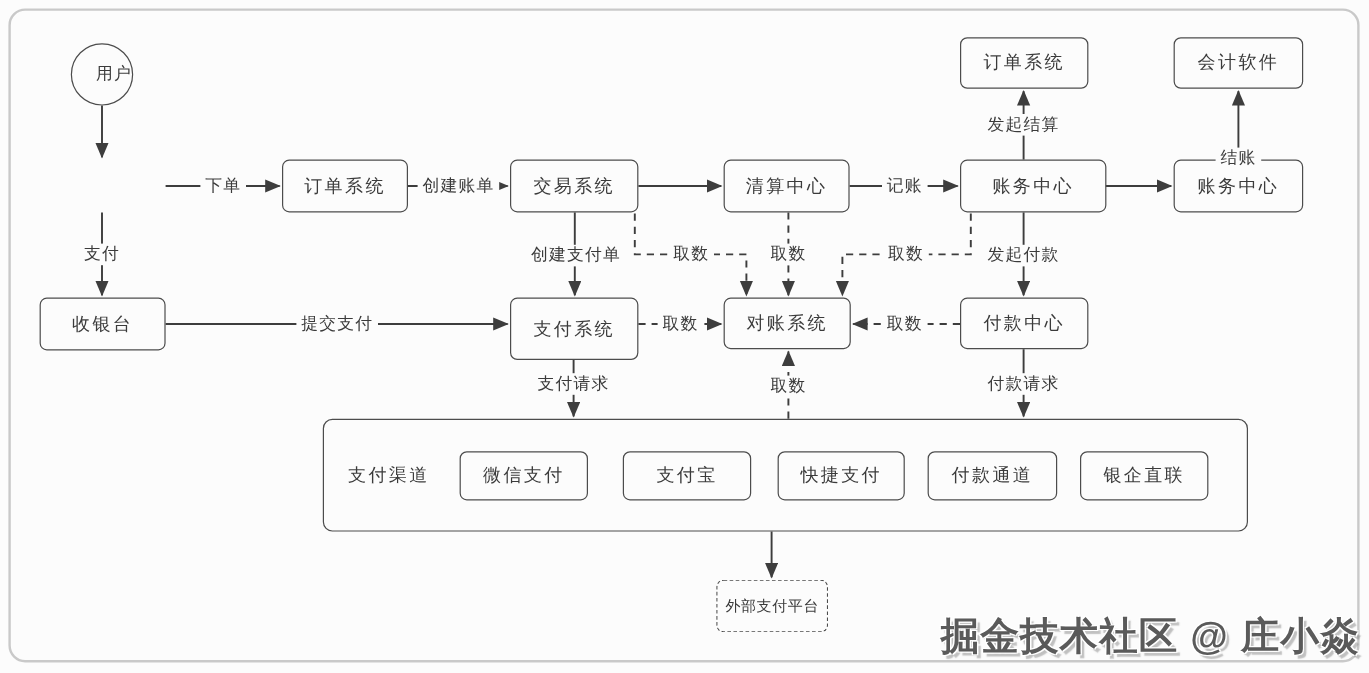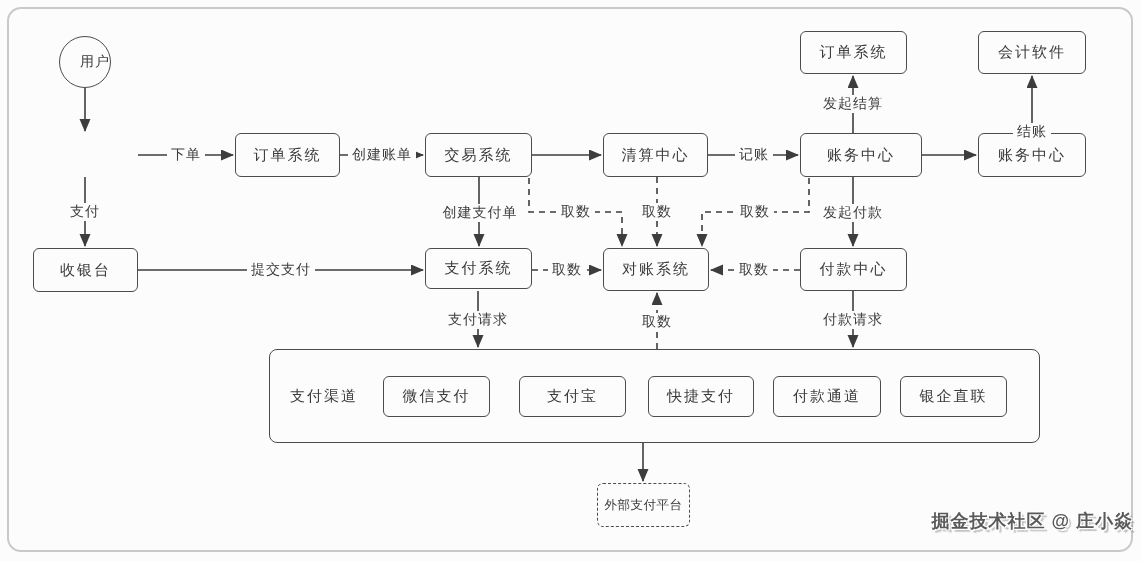--- a/index.html
+++ b/index.html
@@ -55,21 +55,21 @@
     font-size: 14px;
     color: var(--text);
     letter-spacing: 1px;
     white-space: nowrap;
   }
   .watermark {
     position: absolute;
     right: 8px;
     top: 509px;
     z-index: 4;
-    font-size: 18px;
+    font-size: 32px;
     font-weight: bold;
     letter-spacing: 1px;
     color: #5a5a5a;
     text-shadow:
       -1px -1px 0 #ffffff, 1px -1px 0 #ffffff,
       -1px 1px 0 #ffffff, 1px 1px 0 #ffffff,
       3px 3px 1px rgba(120,120,120,0.45);
   }
 </style>
 </head>
@@ -127,21 +127,21 @@
       </div>
       <div class="node rect" style="left: 800px; top: 31px; width: 107px; height: 43px;">
         <span>订单系统</span>
       </div>
       <div class="node rect" style="left: 978px; top: 31px; width: 108px; height: 43px;">
         <span>会计软件</span>
       </div>
       <div class="node rect" style="left: 33px; top: 248px; width: 105px; height: 44px;">
         <span>收银台</span>
       </div>
-      <div class="node rect" style="left: 425px; top: 248px; width: 107px; height: 41px;">
+      <div class="node rect" style="left: 425px; top: 248px; width: 107px; height: 52px;">
         <span>支付系统</span>
       </div>
       <div class="node rect" style="left: 603px; top: 248px; width: 106px; height: 43px;">
         <span>对账系统</span>
       </div>
       <div class="node rect" style="left: 800px; top: 248px; width: 107px; height: 43px;">
         <span>付款中心</span>
       </div>
       <div class="node text" style="left: 288px; top: 382px; width: 72px; height: 28px;">
         <span>支付渠道</span>

